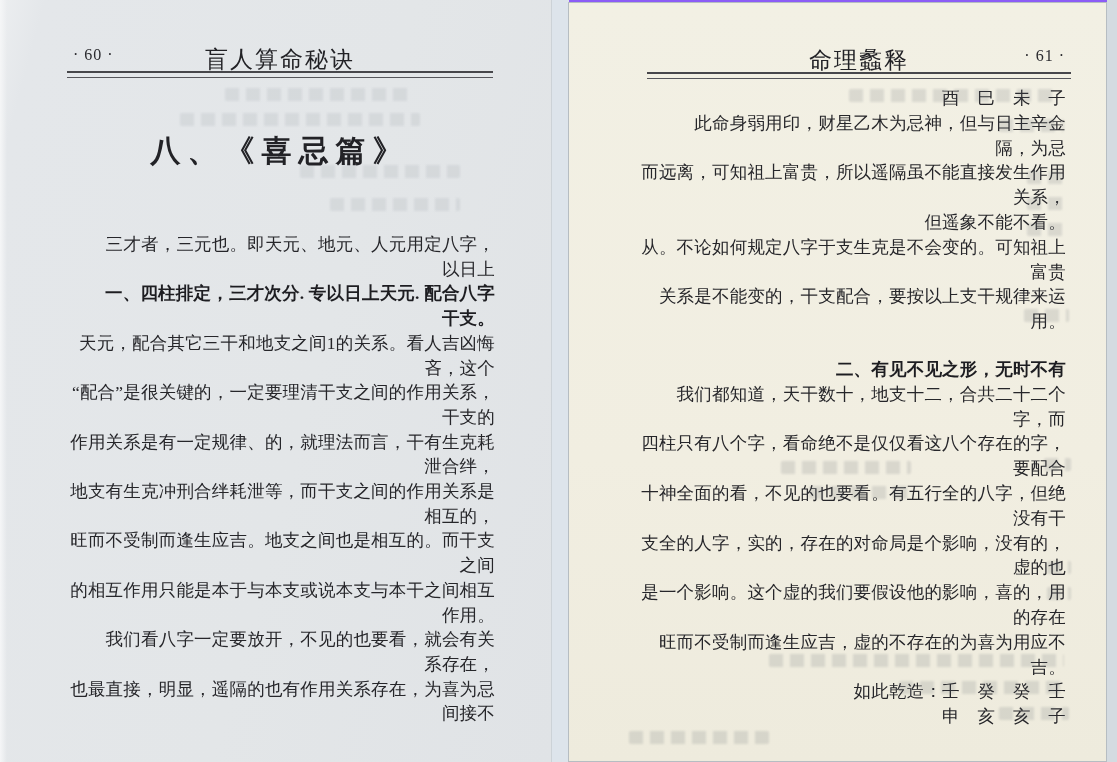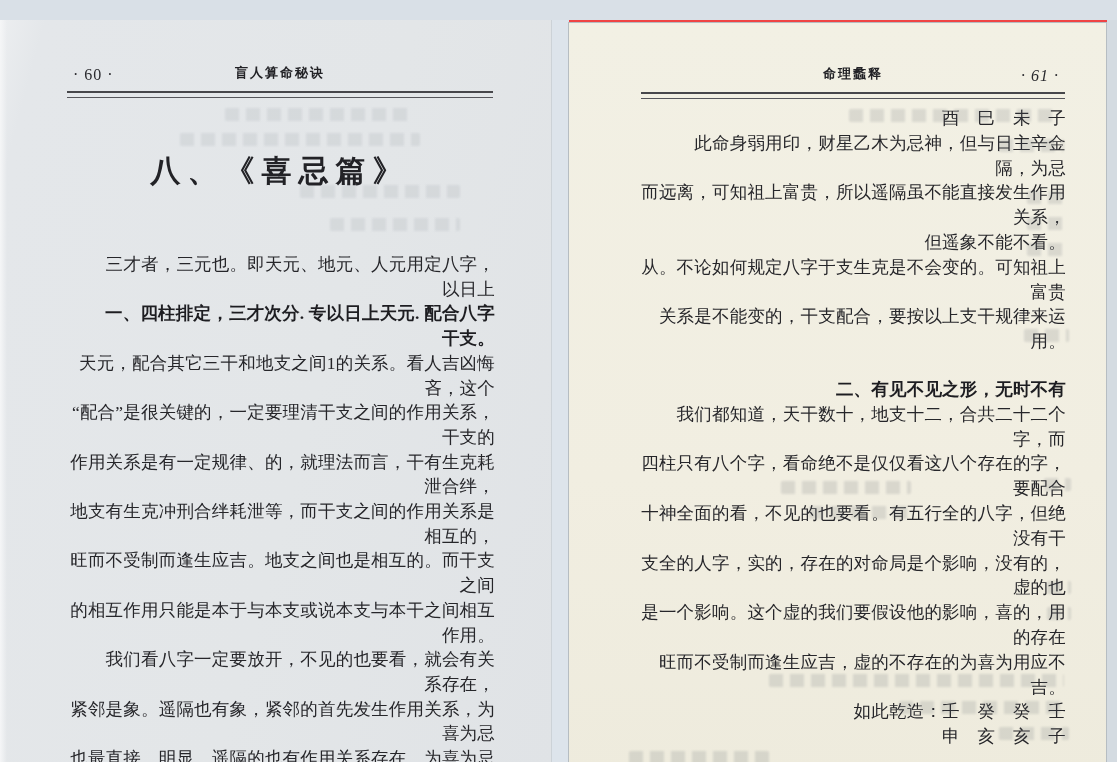--- a/index.html
+++ b/index.html
@@ -1,21 +1,21 @@
 <!DOCTYPE html>
 <html><head>
 <meta charset="utf-8">
 <style>
   html,body{margin:0;padding:0;}
   body{
     width:1117px;height:762px;overflow:hidden;
     background:#d9e0e7;
     font-family:"Liberation Serif","DejaVu Serif",serif;
   }
-  .screen{position:relative;width:1117px;height:551px;background:#ef4444;margin-top:20px;}
+  .screen{position:relative;width:1117px;height:551px;background:#8b5cf6;}
 
   
   .page{position:absolute;top:0;}
   .page-left{
     left:0;width:551px;height:762px;
     background:linear-gradient(105deg,#eceef0 0%,#e4e7ea 6%,#e3e6e8 55%,#e0e3e6 100%);
   }
   .page-right{
     left:568px;top:2px;width:539px;height:760px;
     background:linear-gradient(180deg,#f2f0e4 0%,#f1eee1 60%,#eeebdd 100%);
@@ -32,29 +32,29 @@
     border-left:1px solid #ccd2d7;
   }
   .edge-strip-right{
     position:absolute;left:1107px;top:0;width:10px;height:762px;
     background:#d4dbe1;
   }
 
   
   .pg-header{position:absolute;height:40px;}
   .page-left .pg-header{left:67px;top:44px;width:426px;}
-  .page-right .pg-header{left:72px;top:42px;width:424px;}
+  .page-right .pg-header{left:78px;top:42px;width:424px;}
   .page-num{
     position:absolute;top:2px;font-size:16px;letter-spacing:1px;color:#2a2a2e;
   }
   .page-num.pn-left{left:6px;}
-  .page-num.pn-right{right:6px;font-style:italic;}
+  .page-num.pn-right{right:6px;}
   .running-title{
     position:absolute;top:0;left:0;right:0;text-align:center;
-    font-size:13px;font-weight:700;letter-spacing:2px;color:#222226;
+    font-size:23px;font-weight:400;letter-spacing:2px;color:#222226;
   }
   .header-rule{
     position:absolute;top:27px;left:0;right:0;height:4px;
     border-top:2px solid #47474b;
     border-bottom:1px solid #55555a;
   }
 
   
   .chapter-title{
     position:absolute;left:67px;top:131px;width:426px;
@@ -99,21 +99,20 @@
     <div class="page-body">
         <div class="ln indent">三才者，三元也。即天元、地元、人元用定八字，以日上</div>
         <div class="ln head indent">一、四柱排定，三才次分. 专以日上天元. 配合八字干支。</div>
         <div class="ln ">天元，配合其它三干和地支之间1的关系。看人吉凶悔吝，这个</div>
         <div class="ln ">“配合”是很关键的，一定要理清干支之间的作用关系，干支的</div>
         <div class="ln ">作用关系是有一定规律、的，就理法而言，干有生克耗泄合绊，</div>
         <div class="ln ">地支有生克冲刑合绊耗泄等，而干支之间的作用关系是相互的，</div>
         <div class="ln ">旺而不受制而逢生应吉。地支之间也是相互的。而干支之间</div>
         <div class="ln ">的相互作用只能是本于与本支或说本支与本干之间相互作用。</div>
         <div class="ln indent">我们看八字一定要放开，不见的也要看，就会有关系存在，</div>
-        <div class="ln ">紧邻是象。遥隔也有象，紧邻的首先发生作用关系，为喜为忌</div>
         <div class="ln ">也最直接，明显，遥隔的也有作用关系存在，为喜为忌间接不</div>
       </div>
 
     <div class="ghost" style="left:225px;top:88px;width:185px;"></div>
     <div class="ghost" style="left:180px;top:113px;width:240px;"></div>
     <div class="ghost" style="left:300px;top:165px;width:160px;"></div>
     <div class="ghost" style="left:330px;top:198px;width:130px;"></div>
   </div>
 
   <div class="gutter"></div>

